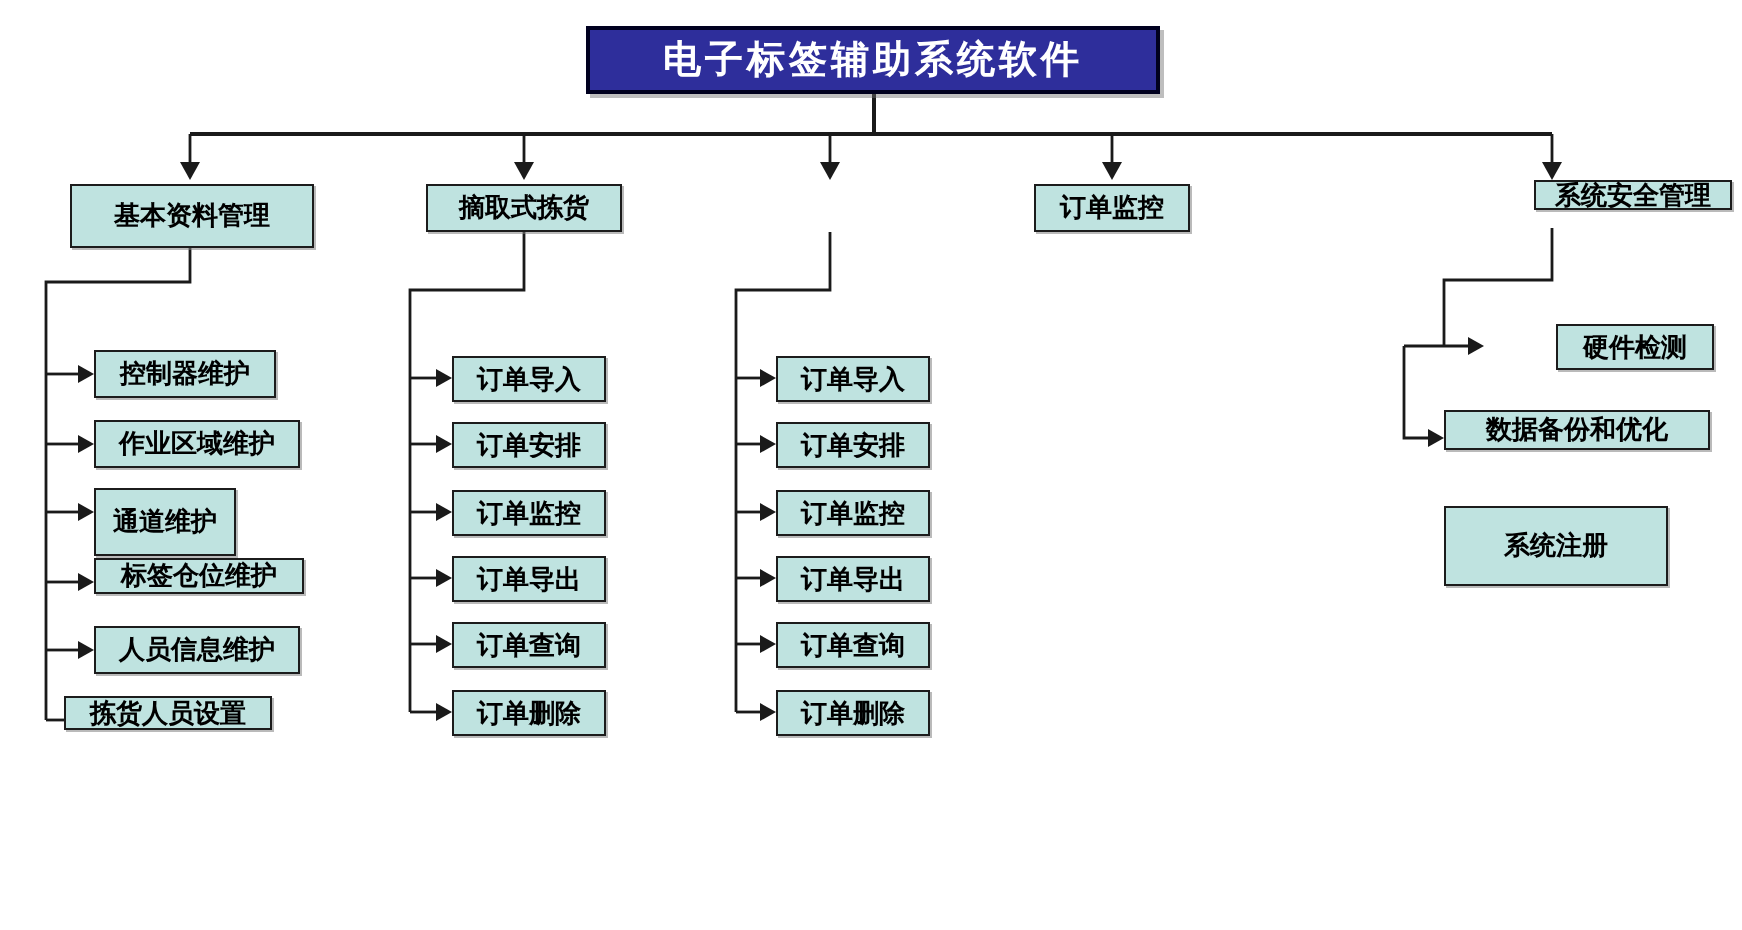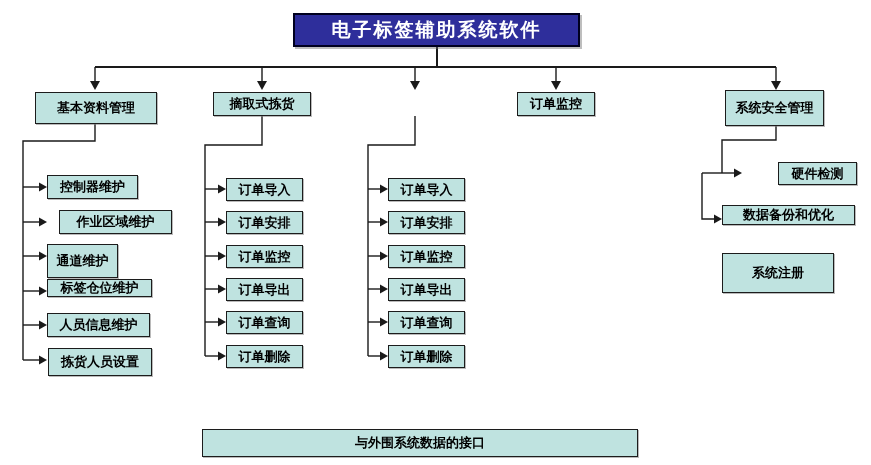--- a/index.html
+++ b/index.html
@@ -97,42 +97,41 @@
       <polygon points="734,168.5 734,177.5 742,173"></polygon>
       <polygon points="714,214.5 714,223.5 722,219"></polygon>
     </g>
   </svg>
 
   <div class="node root" style="left:293px;top:13px;width:287px;height:34px">电子标签辅助系统软件</div>
 
   <div class="node" style="left:35px;top:92px;width:122px;height:32px">基本资料管理</div>
   <div class="node" style="left:213px;top:92px;width:98px;height:24px">摘取式拣货</div>
   <div class="node" style="left:517px;top:92px;width:78px;height:24px">订单监控</div>
-  <div class="node" style="left:725px;top:90px;width:99px;height:36px">系统安全管理</div>
+  <div class="node" style="left:767px;top:90px;width:99px;height:15px">系统安全管理</div>
 
   <div class="node" style="left:47px;top:175px;width:91px;height:24px">控制器维护</div>
-  <div class="node" style="left:59px;top:210px;width:113px;height:24px">作业区域维护</div>
+  <div class="node" style="left:47px;top:210px;width:103px;height:24px">作业区域维护</div>
   <div class="node" style="left:47px;top:244px;width:71px;height:34px">通道维护</div>
   <div class="node" style="left:47px;top:279px;width:105px;height:18px">标签仓位维护</div>
   <div class="node" style="left:47px;top:313px;width:103px;height:24px">人员信息维护</div>
-  <div class="node" style="left:48px;top:348px;width:104px;height:28px">拣货人员设置</div>
+  <div class="node" style="left:32px;top:348px;width:104px;height:17px">拣货人员设置</div>
 
   <div class="node" style="left:226px;top:178px;width:77px;height:23px">订单导入</div>
   <div class="node" style="left:226px;top:211px;width:77px;height:23px">订单安排</div>
   <div class="node" style="left:226px;top:245px;width:77px;height:23px">订单监控</div>
   <div class="node" style="left:226px;top:278px;width:77px;height:23px">订单导出</div>
   <div class="node" style="left:226px;top:311px;width:77px;height:23px">订单查询</div>
   <div class="node" style="left:226px;top:345px;width:77px;height:23px">订单删除</div>
 
   <div class="node" style="left:388px;top:178px;width:77px;height:23px">订单导入</div>
   <div class="node" style="left:388px;top:211px;width:77px;height:23px">订单安排</div>
   <div class="node" style="left:388px;top:245px;width:77px;height:23px">订单监控</div>
   <div class="node" style="left:388px;top:278px;width:77px;height:23px">订单导出</div>
   <div class="node" style="left:388px;top:311px;width:77px;height:23px">订单查询</div>
   <div class="node" style="left:388px;top:345px;width:77px;height:23px">订单删除</div>
 
   <div class="node" style="left:778px;top:162px;width:79px;height:23px">硬件检测</div>
   <div class="node" style="left:722px;top:205px;width:133px;height:20px">数据备份和优化</div>
   <div class="node" style="left:722px;top:253px;width:112px;height:40px">系统注册</div>
 
-  <div class="node" style="left:202px;top:429px;width:436px;height:28px">与外围系统数据的接口</div>
 
 </div>
 
 </body></html>

